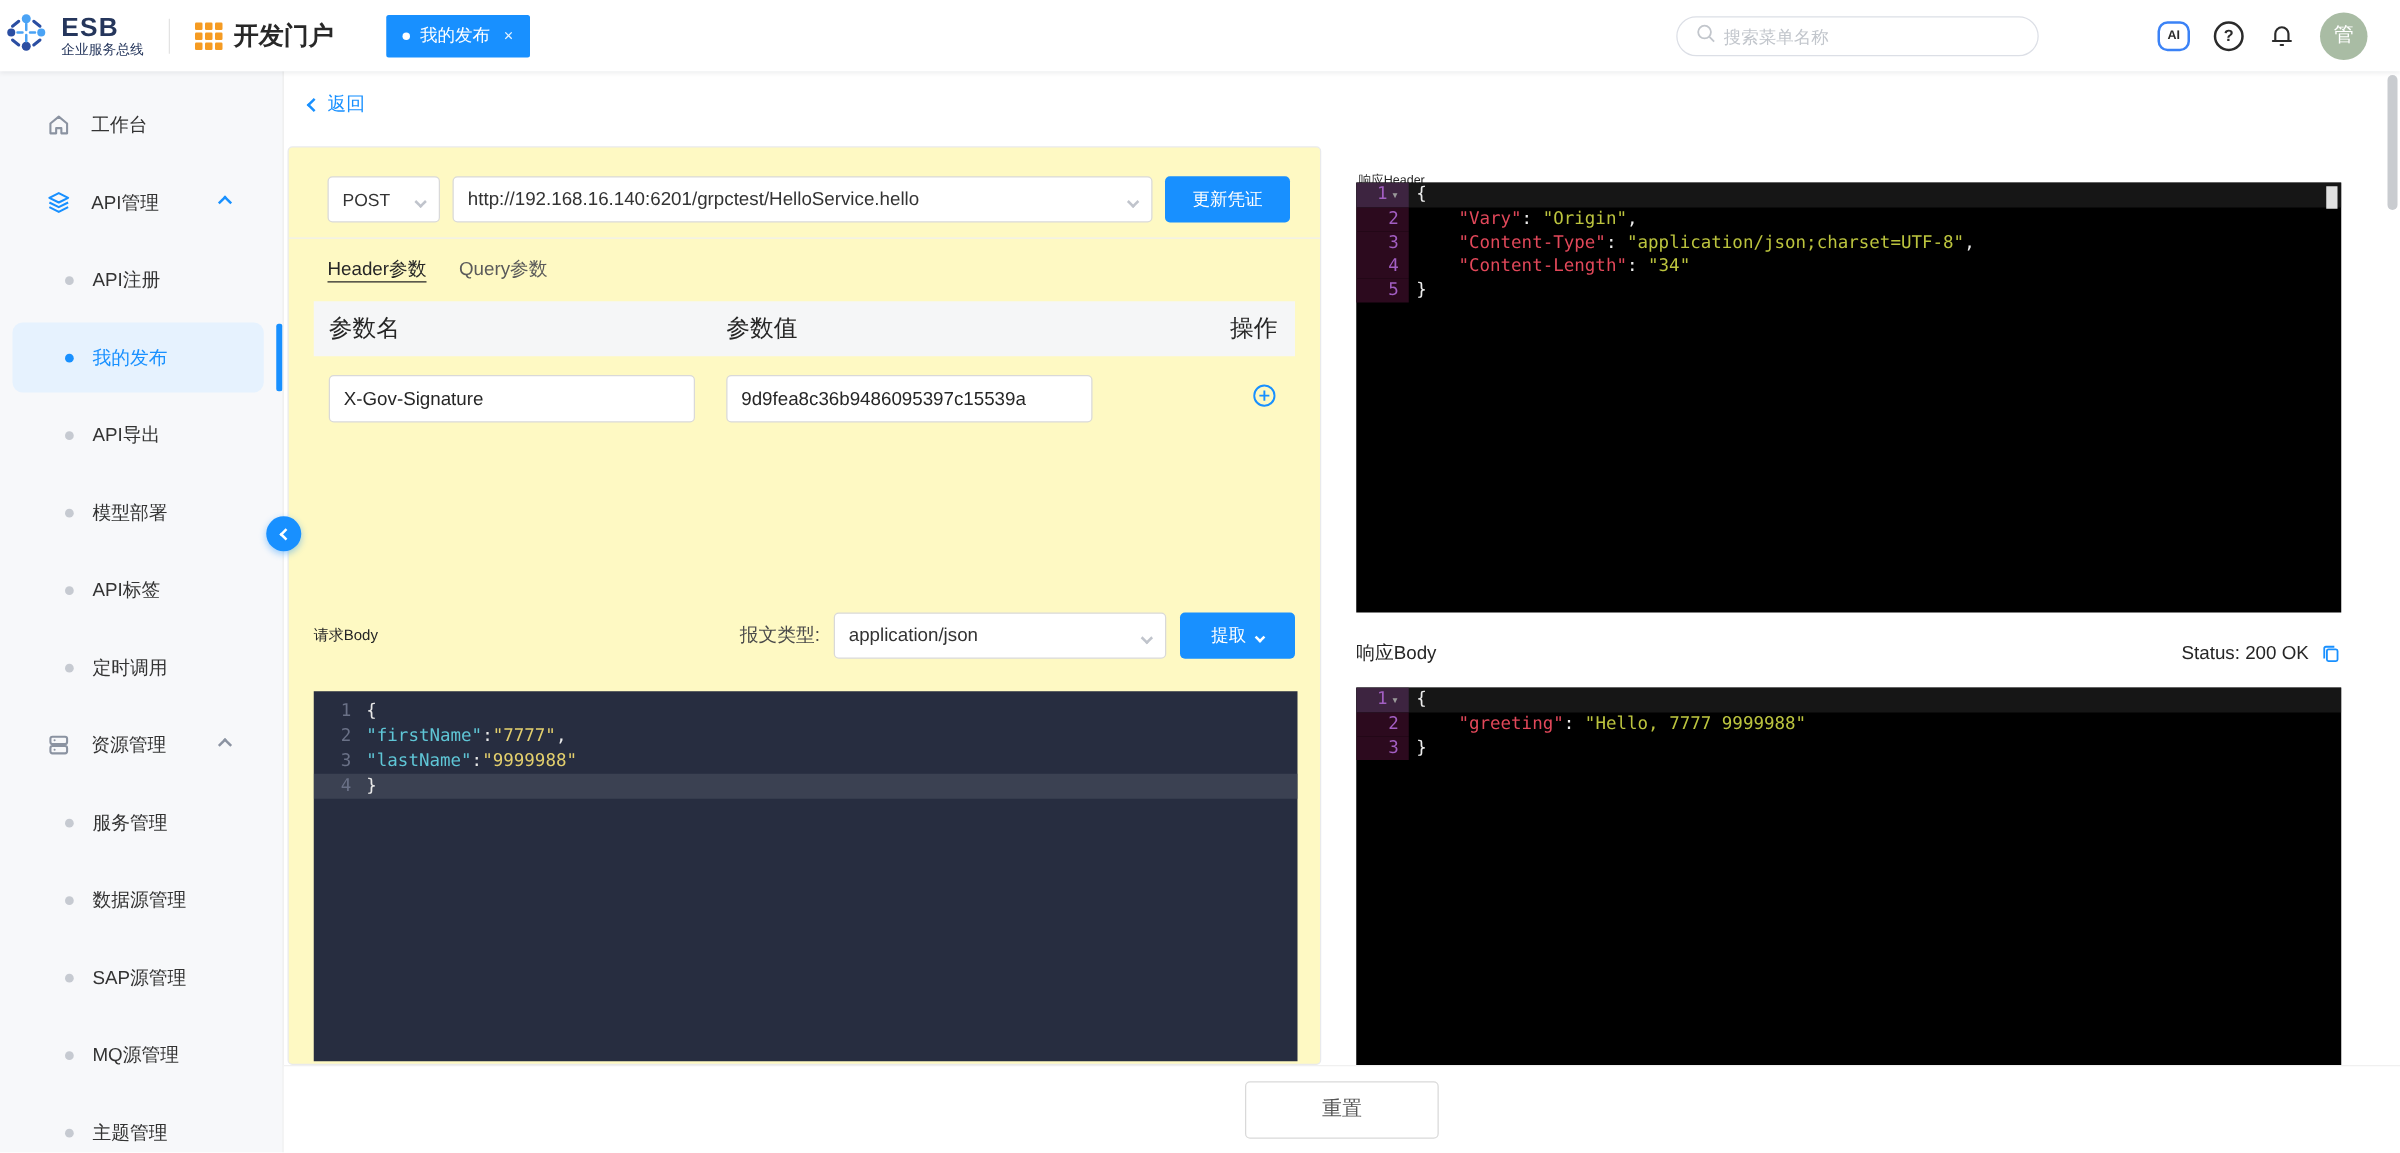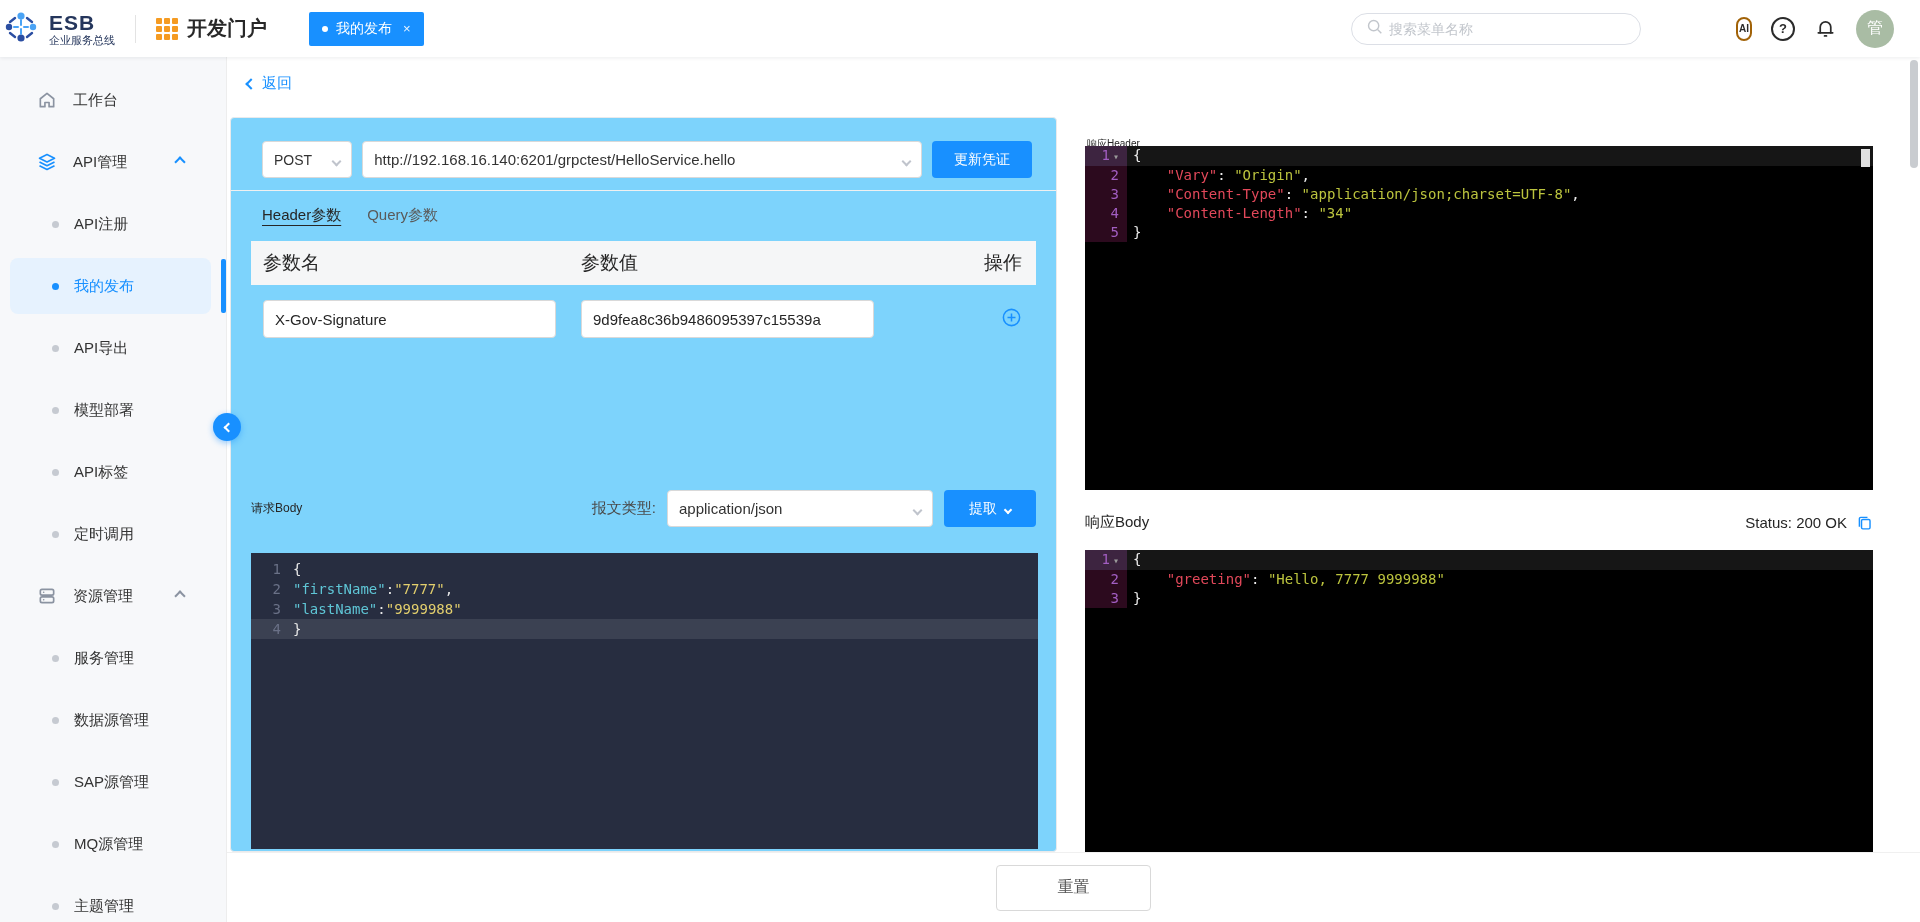--- a/index.html
+++ b/index.html
@@ -23,21 +23,21 @@
   .grid-icon i{background:#f59b22;border-radius:1px;}
   .portal-title{font-size:20px;font-weight:bold;color:#282828;}
   .top-tab{margin-left:42px;height:34px;background:var(--accent);color:#fff;display:flex;align-items:center;gap:8px;padding:0 13px;border-radius:2px;font-size:14px;cursor:pointer;}
   .tab-dot{width:6px;height:6px;background:#fff;border-radius:50%;}
   .tab-close{font-size:13px;opacity:.9;margin-left:3px;}
   .top-right{margin-left:auto;display:flex;align-items:center;gap:19px;}
   .searchbox{width:290px;height:32px;border:1px solid #dcdfe6;border-radius:16px;display:flex;align-items:center;padding:0 14px;gap:6px;margin-right:76px;}
   .searchbox input{border:none;outline:none;flex:1;font-size:14px;color:#333;background:transparent;}
   .searchbox input::placeholder{color:#c2c6cc;}
   .round-ic{display:flex;align-items:center;justify-content:center;cursor:pointer;}
-  .ai-badge{width:16px;height:24px;border:2px solid #a16207;border-radius:8px;font-size:10px;font-weight:bold;color:#2b2b2b;display:flex;align-items:center;justify-content:center;}
+  .ai-badge{width:26px;height:24px;border:2px solid #3b82f6;border-radius:8px;font-size:10px;font-weight:bold;color:#2b2b2b;display:flex;align-items:center;justify-content:center;}
   .help-badge{width:24px;height:24px;border:2px solid #2b2b2b;border-radius:50%;font-size:13px;font-weight:bold;color:#2b2b2b;display:flex;align-items:center;justify-content:center;}
   .avatar{width:38px;height:38px;border-radius:50%;background:#a9bca4;color:#fff;font-size:16px;display:flex;align-items:center;justify-content:center;cursor:pointer;}
 
   
   .sidebar{position:absolute;top:57px;left:0;width:227px;bottom:0;background:#f7f8fa;border-right:1px solid #ededed;padding-top:12px;overflow:hidden;z-index:5;}
   .side-item{height:62px;display:flex;align-items:center;position:relative;font-size:15px;color:#333;cursor:pointer;}
   .side-item .s-icon{width:22px;margin:0 15px 0 36px;display:flex;align-items:center;justify-content:center;}
   .side-item .dot{width:7px;height:7px;border-radius:50%;background:#c6cad1;margin:0 15px 0 52px;flex:none;}
   .side-item .chev{margin-left:auto;margin-right:42px;}
   .side-item.active{color:var(--accent);}
@@ -48,21 +48,21 @@
   .chev{display:inline-block;width:8px;height:8px;border-left:2px solid #8b93a1;border-top:2px solid #8b93a1;transform:rotate(45deg);}
   .chev.blue{border-color:var(--accent);}
   .collapse-btn{position:absolute;left:213px;top:413px;width:28px;height:28px;border-radius:50%;background:var(--accent);z-index:40;display:flex;align-items:center;justify-content:center;box-shadow:0 2px 6px rgba(24,144,255,.45);cursor:pointer;}
   .collapse-btn .chev{border-color:#fff;transform:rotate(-45deg);width:7px;height:7px;margin-left:3px;}
 
   
   .content{position:absolute;left:227px;top:57px;right:0;bottom:0;background:#fff;}
   .back-link{position:absolute;left:20px;top:17px;color:var(--accent);font-size:15px;display:flex;align-items:center;gap:7px;cursor:pointer;}
   .back-link .chev{border-color:var(--accent);transform:rotate(-45deg);width:8px;height:8px;}
 
-  .card{position:absolute;left:3px;top:60px;width:827px;height:735px;background:#7dd3fc;border:1px solid #e9eaec;border-radius:4px;}
+  .card{position:absolute;left:3px;top:60px;width:827px;height:735px;background:#fef9c3;border:1px solid #e9eaec;border-radius:4px;}
   .req-line{position:absolute;top:23px;left:31px;right:24px;display:flex;gap:10px;align-items:center;}
   .select{height:37px;border:1px solid #d9d9d9;border-radius:4px;display:flex;align-items:center;justify-content:space-between;padding:0 11px;background:#fff;cursor:pointer;font-size:14px;color:#333;}
   .select .chev{width:7px;height:7px;border-color:#c0c4cc;transform:rotate(225deg);margin-top:3px;}
   .method-select{width:91px;}
   .url-select{width:566px;font-size:15px;}
   .btn-blue{background:var(--accent);color:#fff;border:none;border-radius:4px;font-size:14px;display:flex;align-items:center;justify-content:center;cursor:pointer;font-family:"Liberation Sans",sans-serif;}
   .update-btn{width:101px;height:37px;margin-left:auto;}
   .req-divider{position:absolute;top:72px;left:0;right:0;height:1px;background:#f0f0f0;}
   .param-tabs{position:absolute;top:88px;left:31px;display:flex;gap:26px;font-size:15px;color:#5a5a5a;}
   .param-tab{cursor:pointer;}

